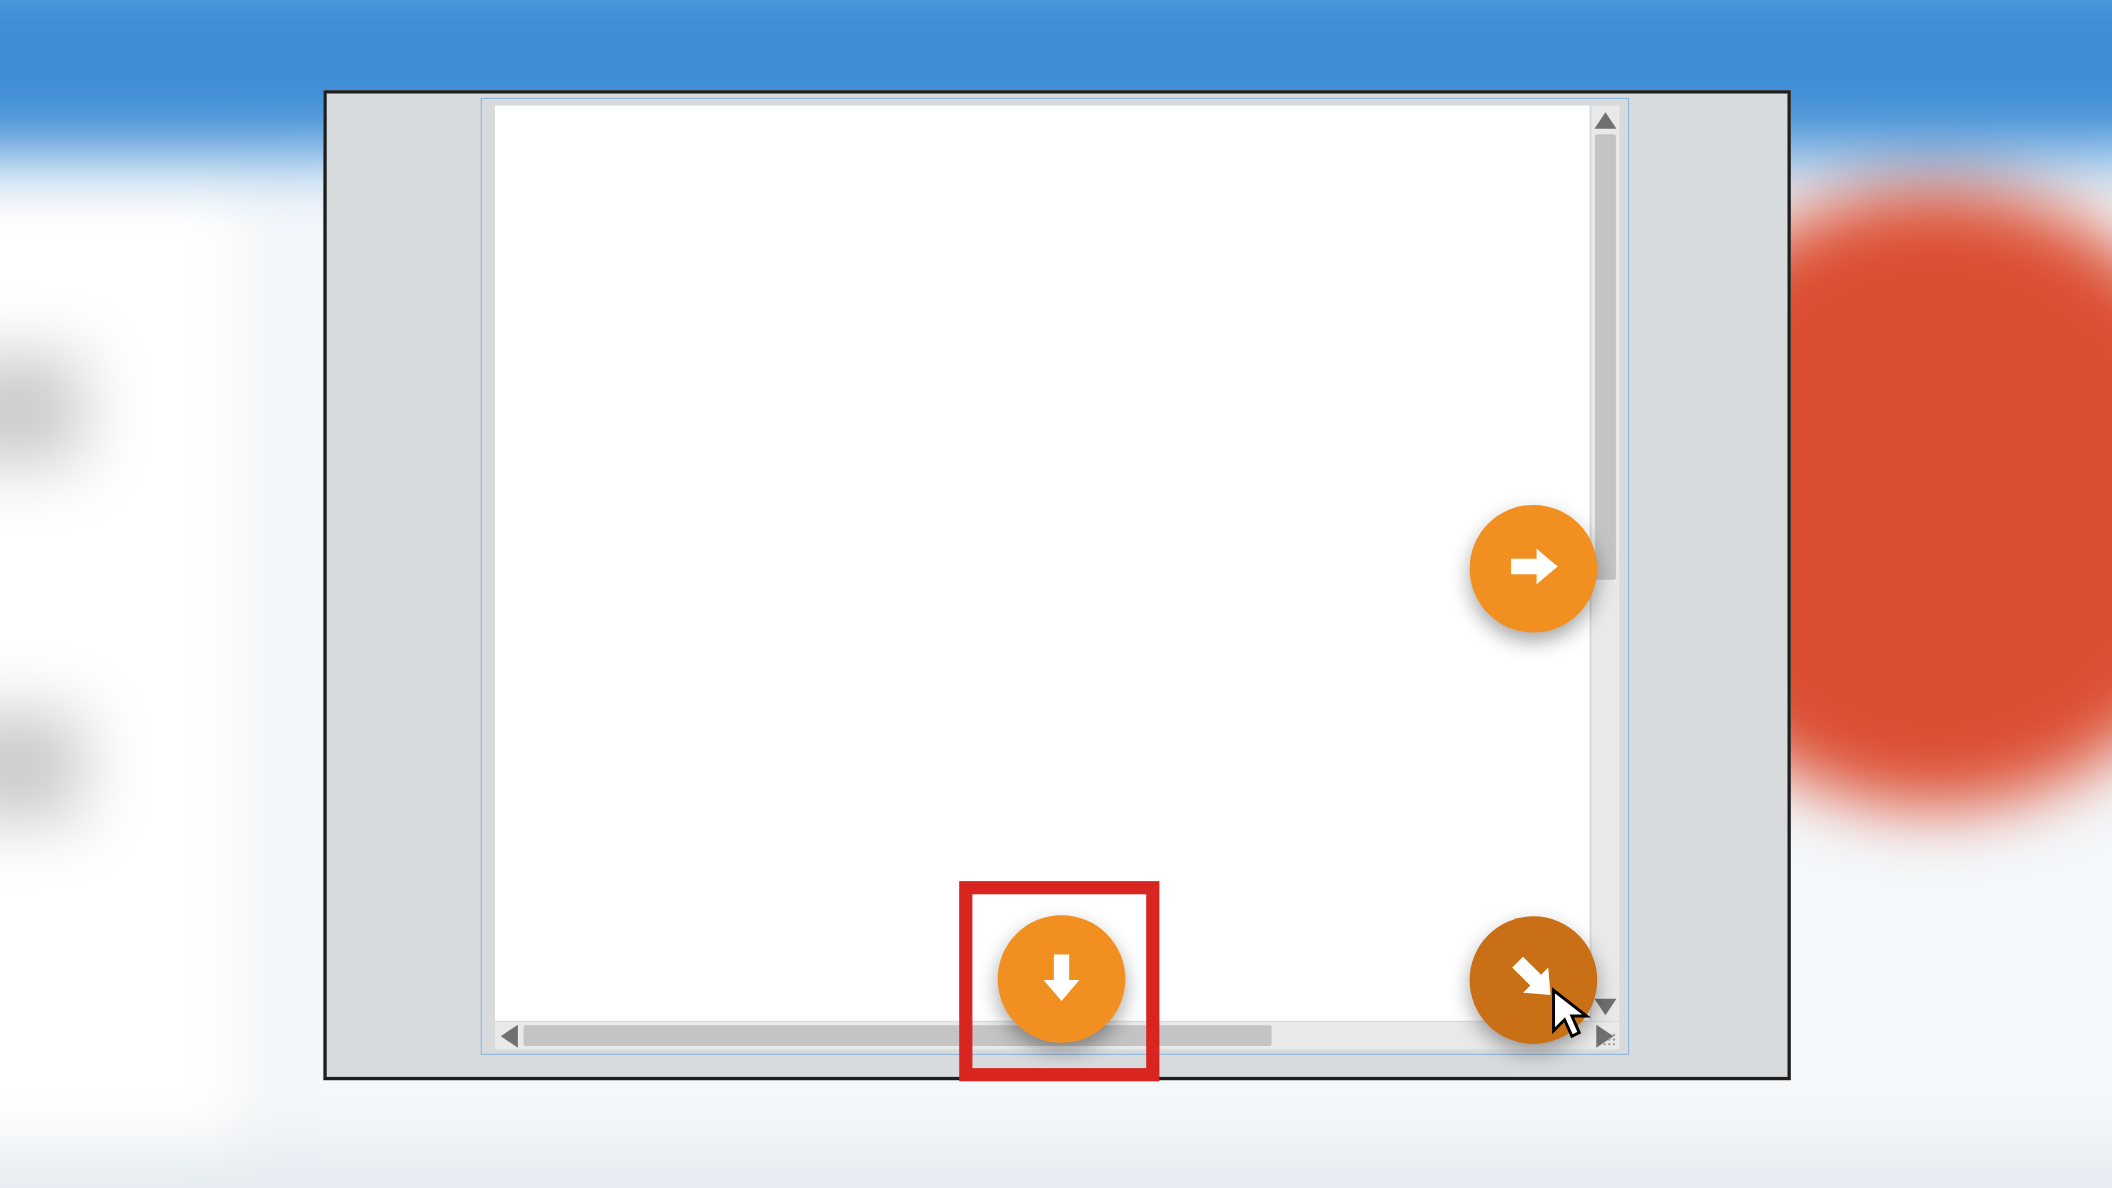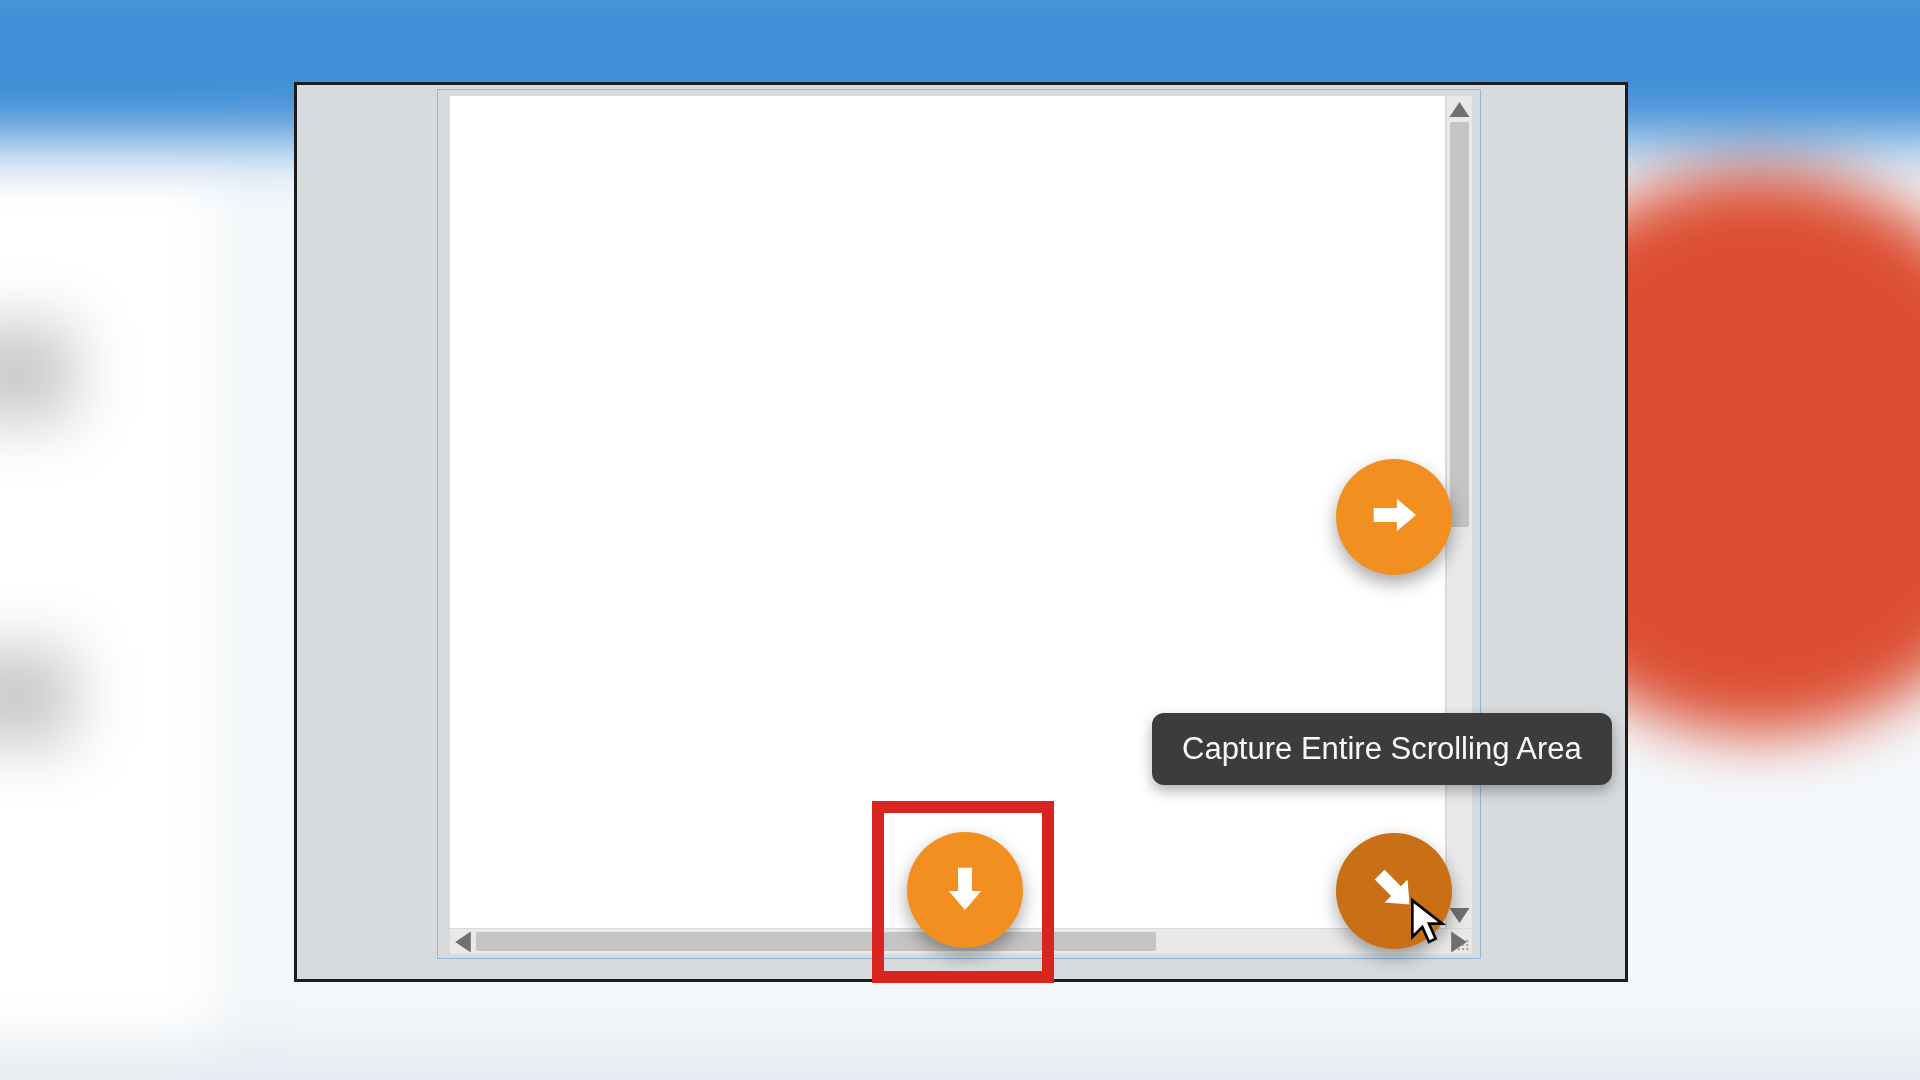--- a/index.html
+++ b/index.html
@@ -305,23 +305,20 @@
       <svg viewBox="0 0 100 100">
         <g transform="rotate(45 50 50)">
           <path d="M15 38 H55 V22 L88 50 L55 78 V62 H15 Z" fill="#ffffff"></path>
         </g>
       </svg>
     </span>
   </div>
 
   <div class="red-highlight"></div>
 
-  <div class="tooltip-box">
-    <span>Capture Entire Scrolling Area</span>
-  </div>
 
   <div class="cursor">
     <svg viewBox="0 0 24 30">
       <path d="M2 2 L2 24 L8 18 L12 27 L16 25 L12 16 L20 16 Z" fill="#ffffff" stroke="#000000" stroke-width="1.6"></path>
     </svg>
   </div>
 
 </div>
 
 </body></html>

